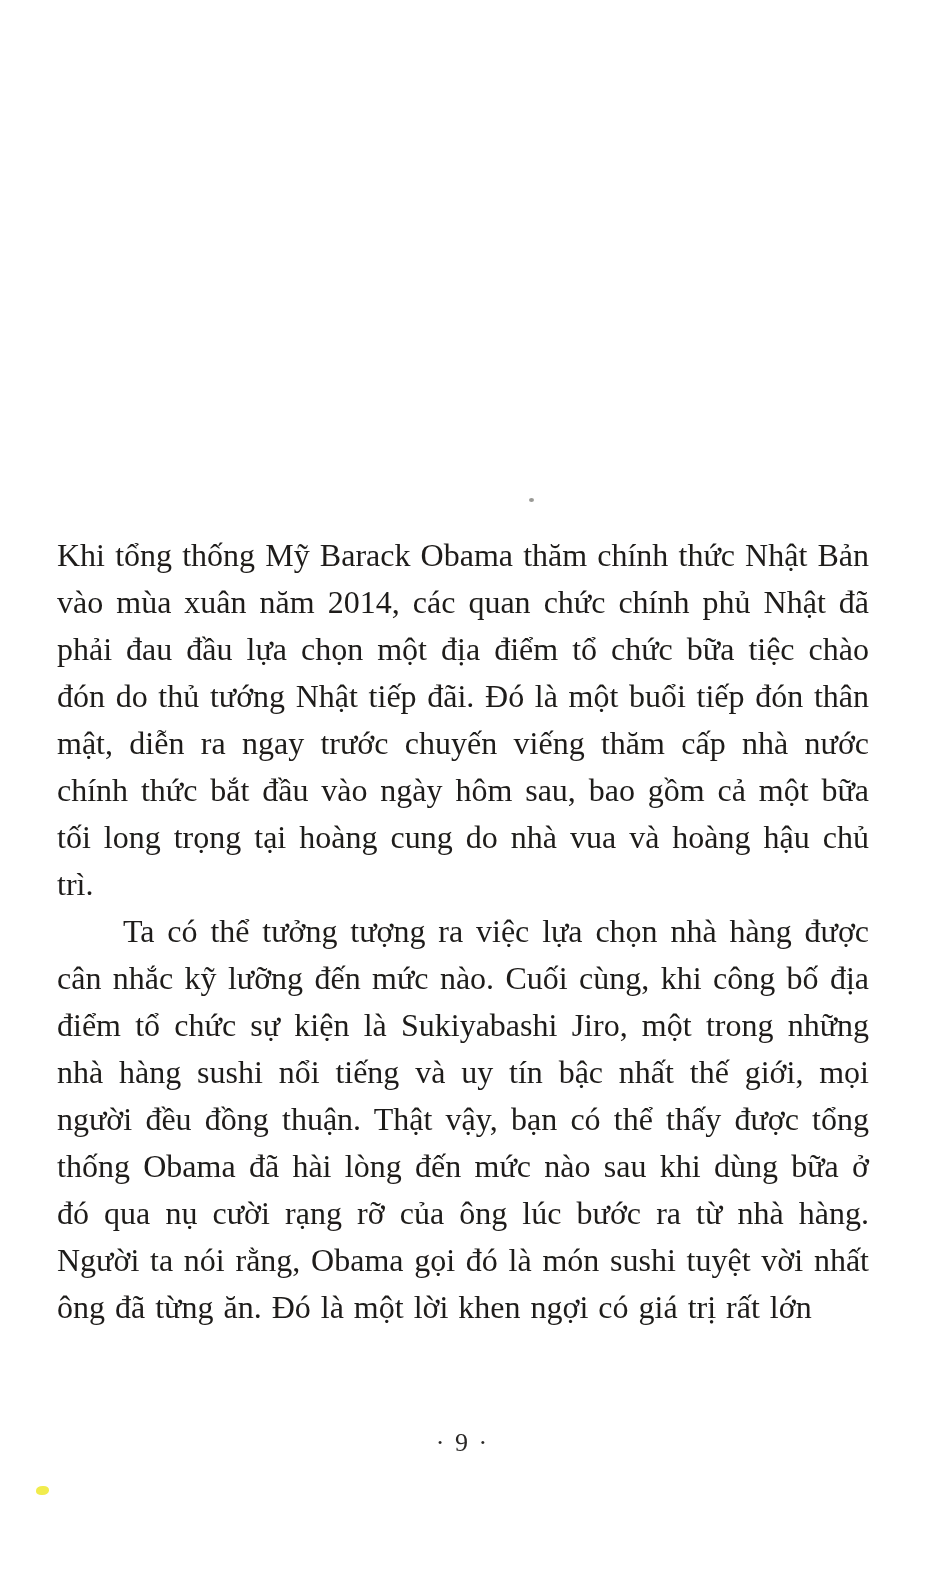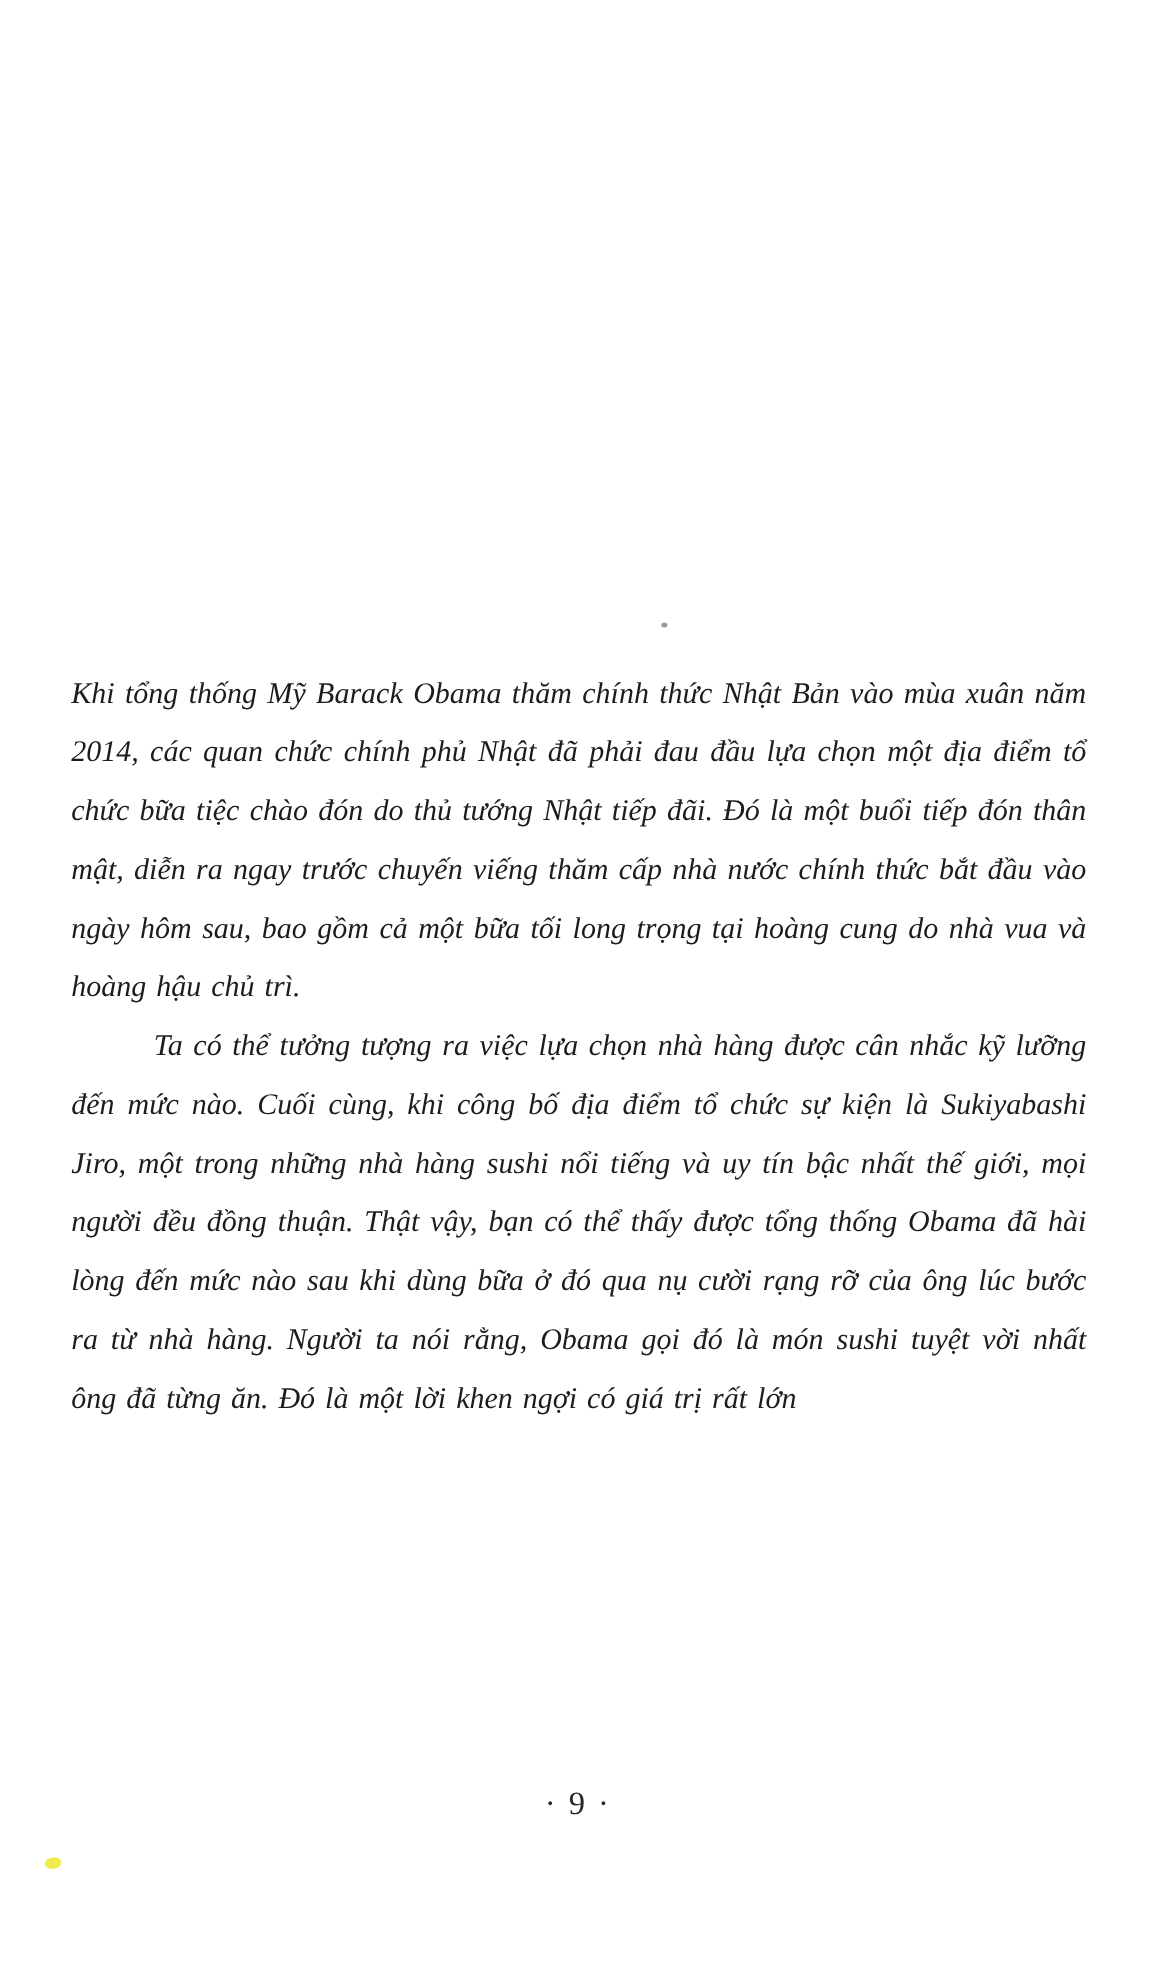--- a/index.html
+++ b/index.html
@@ -19,24 +19,23 @@
   .text-block {
     position: absolute;
     left: 57px;
     top: 532px;
     width: 812px;
     text-align: justify;
     text-justify: inter-word;
   }
   .para {
     margin: 0;
-    font-size: 24px;
+    font-size: 32px;
     line-height: 47px;
     word-spacing: 2px;
-    font-style: italic;
   }
   .para.indented {
     text-indent: 66px;
   }
   .page-number {
     position: absolute;
     top: 1428px;
     left: 0;
     width: 100%;
     text-align: center;

